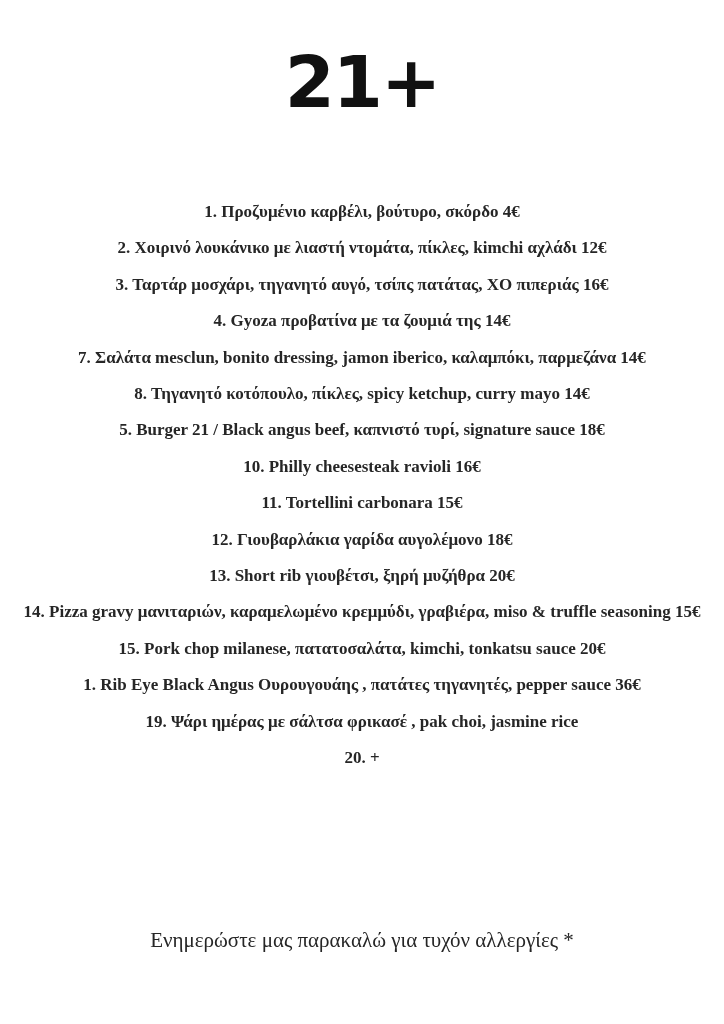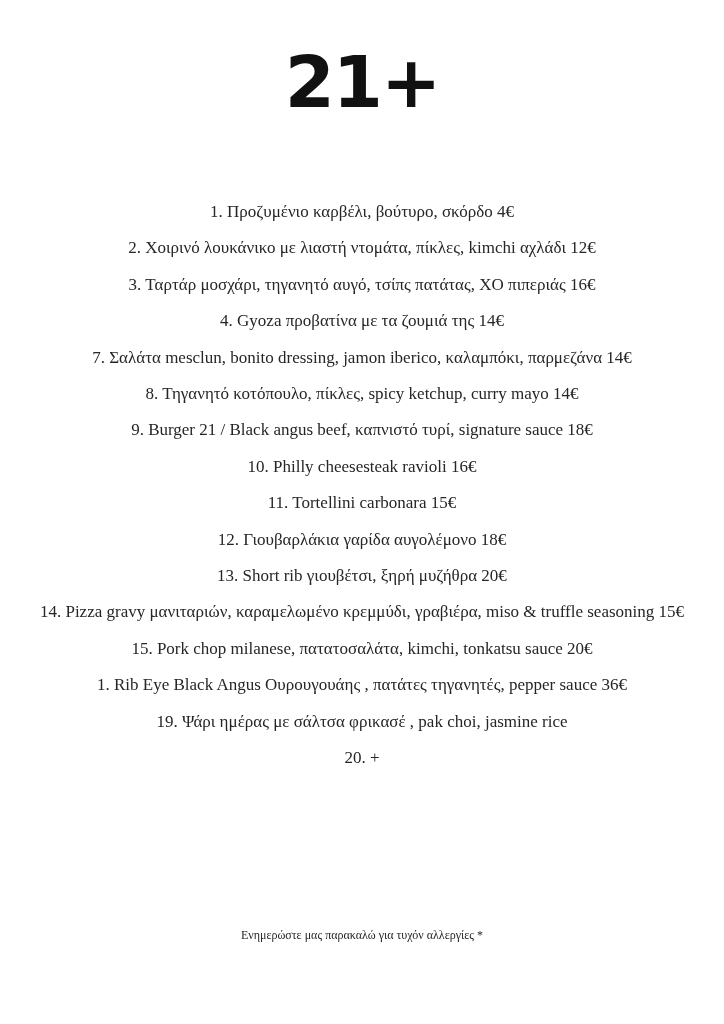--- a/index.html
+++ b/index.html
@@ -41,46 +41,47 @@
     display: flex;
     flex-direction: column;
     align-items: center;
   }
   .menu-item {
     font-size: 17px;
     line-height: 36.4px;
     text-align: center;
     white-space: nowrap;
     color: #262626;
+    font-weight: bold;
   }
   .footer {
     position: absolute;
     top: 928px;
     left: 0;
     width: 100%;
     text-align: center;
-    font-size: 12px;
+    font-size: 21px;
     color: #262626;
   }
 </style>
 </head>
 <body>
 
 <div class="page">
 
   <div class="title">21+</div>
 
   <div class="menu" id="menu-list">
       <div class="menu-item">1. Προζυμένιο καρβέλι, βούτυρο, σκόρδο  4€</div>
       <div class="menu-item">2. Χοιρινό λουκάνικο με λιαστή ντομάτα, πίκλες, kimchi αχλάδι  12€</div>
       <div class="menu-item">3. Ταρτάρ μοσχάρι, τηγανητό αυγό, τσίπς πατάτας, XO πιπεριάς 16€</div>
       <div class="menu-item">4. Gyoza προβατίνα με τα ζουμιά της  14€</div>
       <div class="menu-item">7. Σαλάτα mesclun, bonito dressing, jamon iberico, καλαμπόκι, παρμεζάνα  14€</div>
       <div class="menu-item">8. Τηγανητό κοτόπουλο, πίκλες, spicy ketchup, curry mayo  14€</div>
-      <div class="menu-item">9. Burger 21 / Black angus beef, καπνιστό τυρί, signature sauce  18€</div>
+      <div class="menu-item">5. Burger 21 / Black angus beef, καπνιστό τυρί, signature sauce  18€</div>
       <div class="menu-item">10.  Philly cheesesteak ravioli 16€</div>
       <div class="menu-item">11. Tortellini carbonara  15€</div>
       <div class="menu-item">12. Γιουβαρλάκια γαρίδα αυγολέμονο  18€</div>
       <div class="menu-item">13. Short rib γιουβέτσι, ξηρή μυζήθρα  20€</div>
       <div class="menu-item">14. Pizza gravy μανιταριών, καραμελωμένο κρεμμύδι, γραβιέρα, miso &amp; truffle seasoning  15€</div>
       <div class="menu-item">15. Pork chop milanese, πατατοσαλάτα, kimchi, tonkatsu sauce  20€</div>
       <div class="menu-item">1. Rib Eye Black Angus Ουρουγουάης , πατάτες τηγανητές, pepper sauce  36€</div>
       <div class="menu-item">19. Ψάρι ημέρας με σάλτσα φρικασέ , pak choi, jasmine rice</div>
       <div class="menu-item">20. +</div>
     </div>

